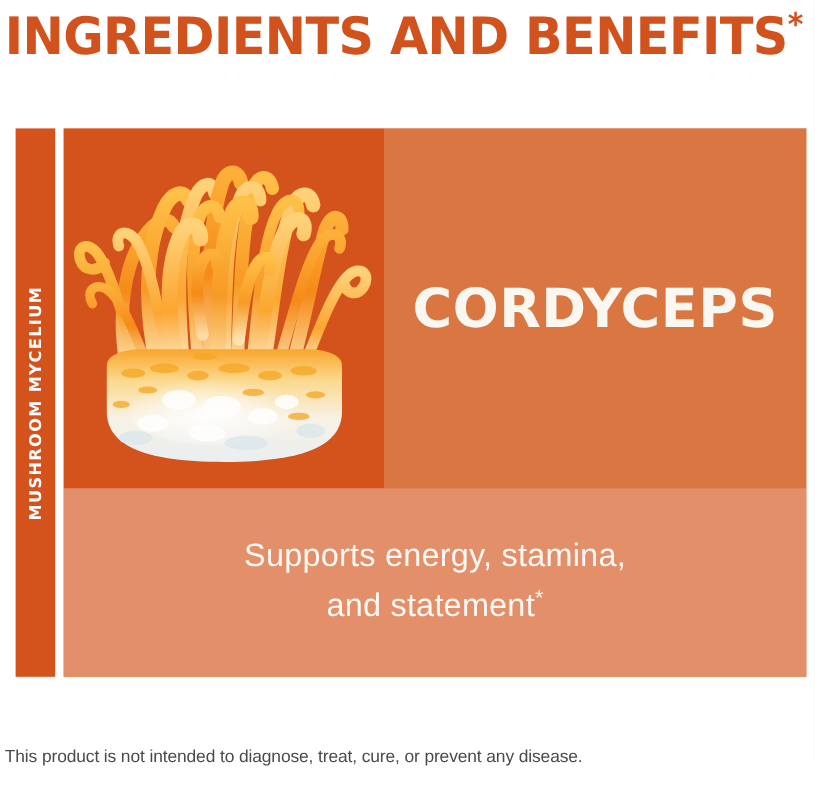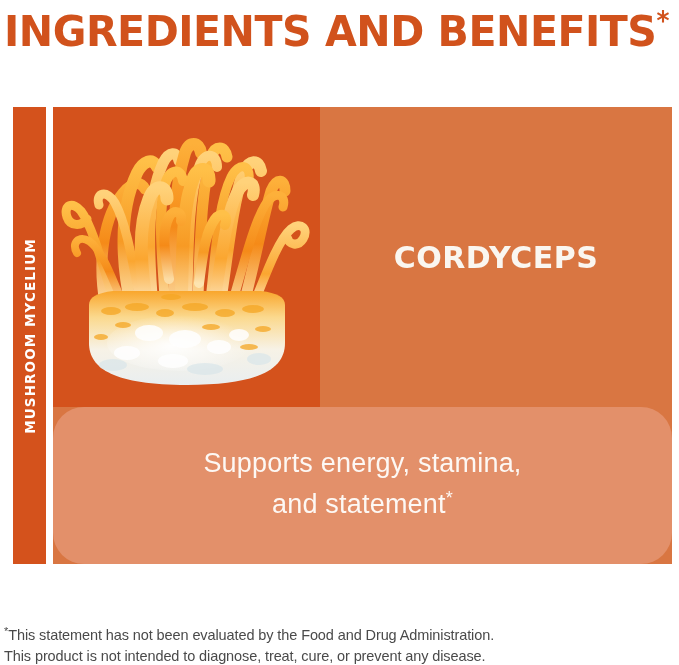--- a/index.html
+++ b/index.html
@@ -103,37 +103,36 @@
   .ingredient-name {
     position: absolute;
     left: 0;
     right: 0;
     top: 50%;
     transform: translateY(-50%);
     text-align: center;
     color: #FAF6F0;
     font-family: "DejaVu Sans", sans-serif;
     font-weight: bold;
-    font-size: 30px;
+    font-size: 45px;
     letter-spacing: 0.5px;
     white-space: nowrap;
   }
 
   
   .benefit-band {
     position: absolute;
     left: 0;
     top: 300px;
     width: 619px;
     height: 157px;
     background: #E3906A;
     display: flex;
     align-items: center;
     justify-content: center;
-    border-radius: 31px;
   }
   .benefit-text {
     text-align: center;
     color: #FDF8F4;
     font-family: "Liberation Sans", sans-serif;
     font-weight: 400;
     font-size: 27px;
     line-height: 35px;
     letter-spacing: 0.2px;
     padding-bottom: 4px;
@@ -276,15 +275,14 @@
 
   <div class="benefit-band">
     <div class="benefit-text">
       <span>Supports energy, stamina,</span><br>
       <span>and statement</span><span class="sup-star">*</span>
     </div>
   </div>
 </div>
 
 <div class="disclaimer">
-  <span class="line"><span class="lead-star">*</span><span>This statement has not been evaluated by the Food and Drug Administration.</span></span>
   <span class="line">This product is not intended to diagnose, treat, cure, or prevent any disease.</span>
 </div>
 
 </body></html>

